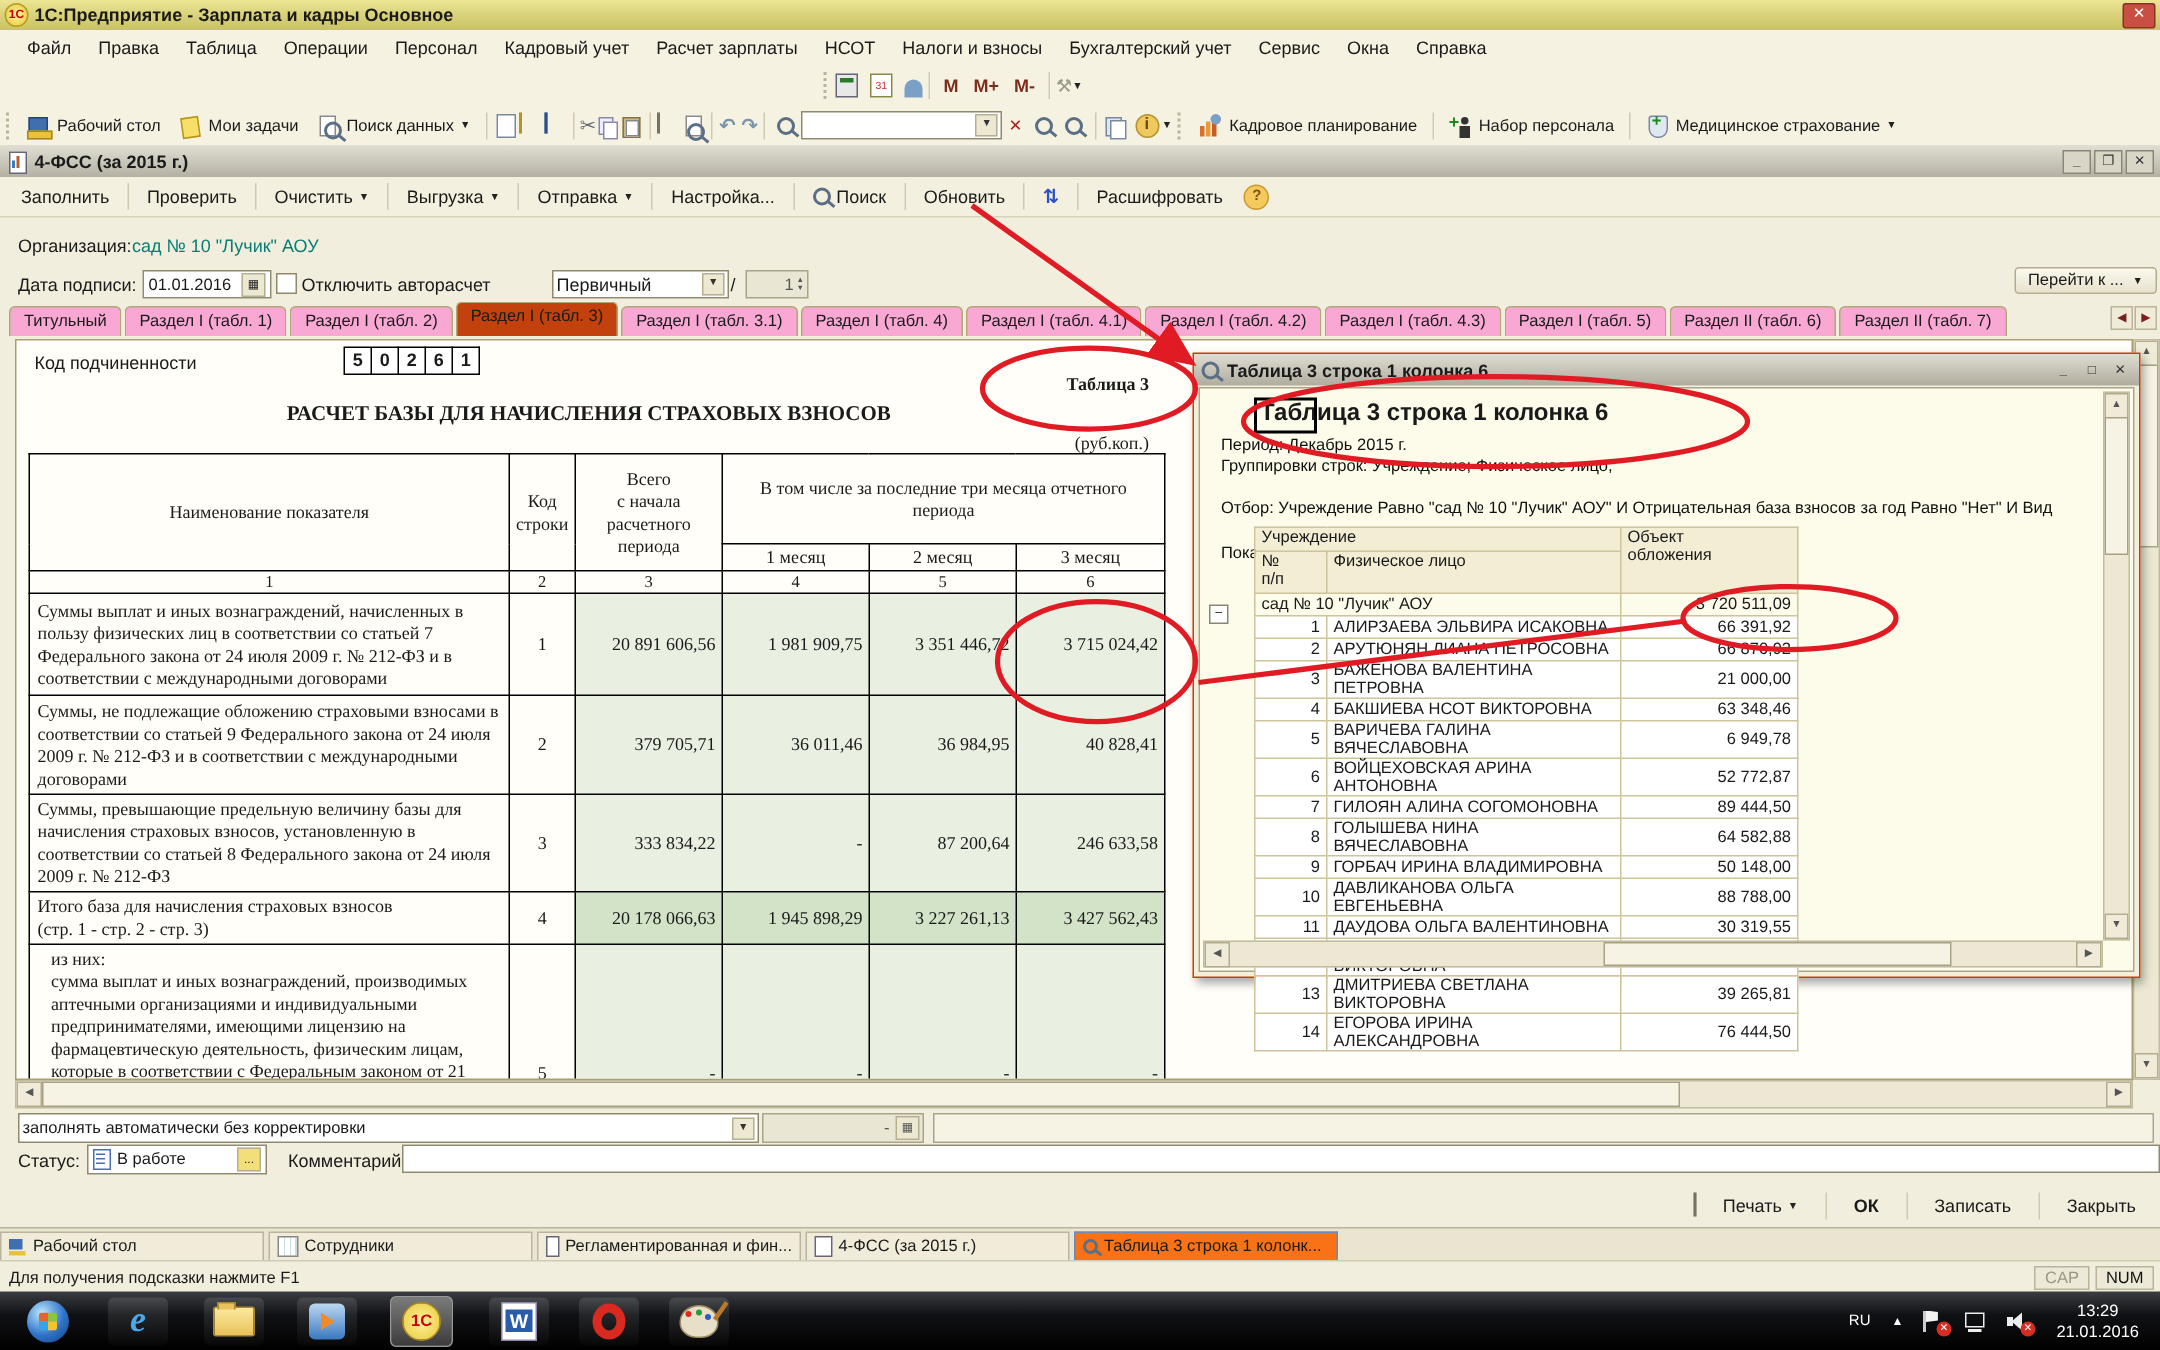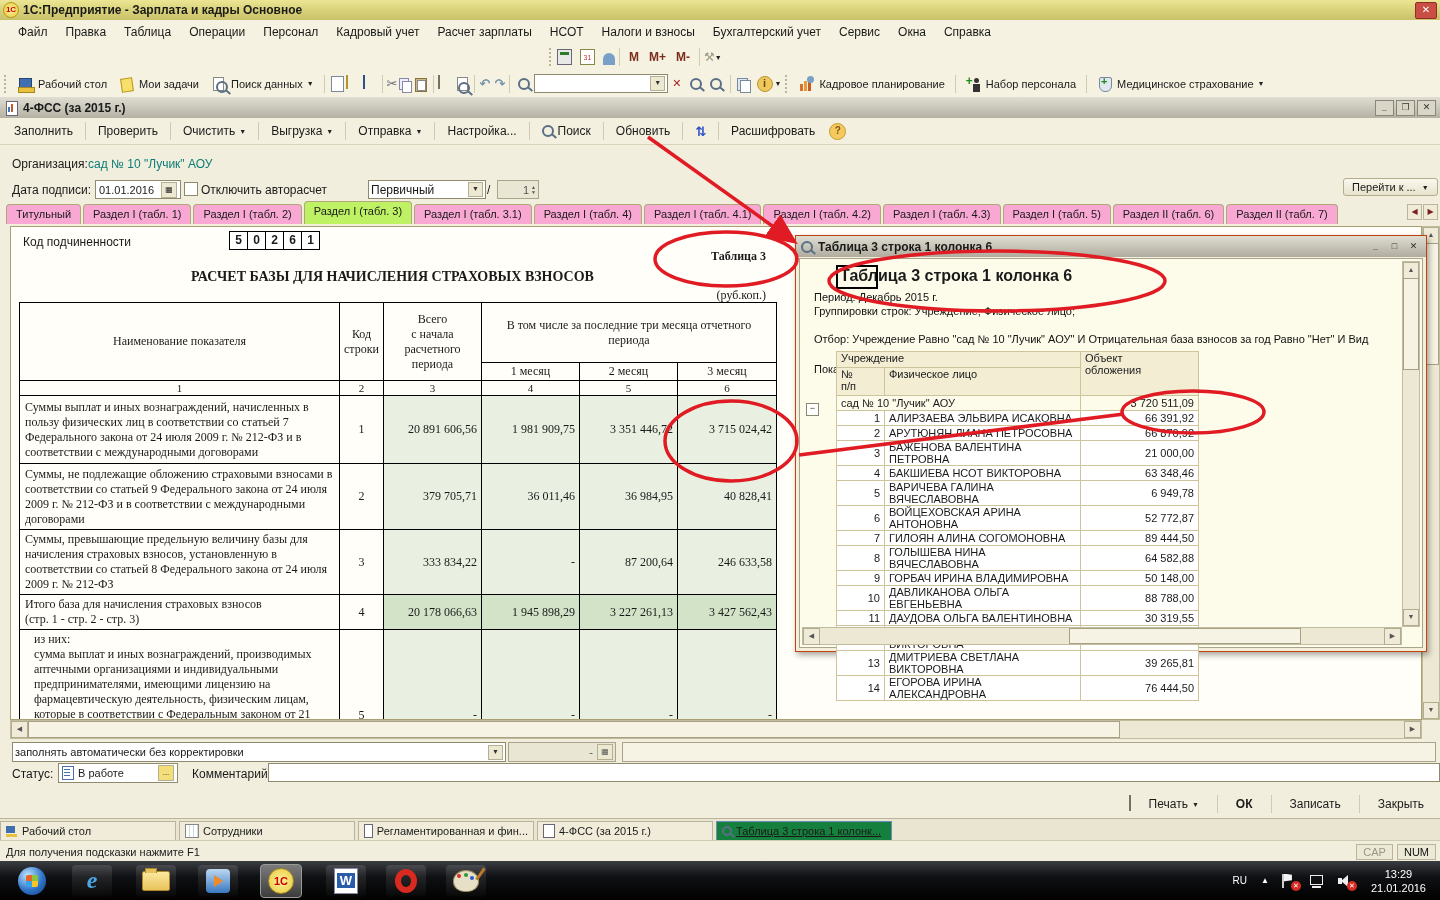--- a/index.html
+++ b/index.html
@@ -56,21 +56,21 @@
   .chk{width:12px;height:12px;background:#fff;border:1px solid #8f8a6e;}
   .spin{background:#e9e6d4;border:1px solid #aaa48a;height:17px;width:38px;display:flex;align-items:center;justify-content:flex-end;padding-right:2px;color:#555;}
   .spinud{display:flex;flex-direction:column;margin-left:2px;}
   .spinud div{font-size:5px;line-height:5px;color:#555;}
   .goto{border:1px solid #b3ad8d;border-radius:3px;background:linear-gradient(#fbf9ee,#e7e2cc);
     padding:2px 8px;font-size:11px;display:flex;gap:6px;align-items:center;}
   
   .tabstrip{left:6px;top:104px;width:1412px;height:23px;display:flex;align-items:flex-end;gap:2px;}
   .tab{background:#f9a8d4;border:1px solid #b0a878;border-bottom:none;border-radius:4px 4px 0 0;
     padding:3px 9px;font-size:11px;height:13px;}
-  .tab.active{background:#bef264;height:16px;font-weight:normal;position:relative;z-index:2;}
+  .tab.active{background:#c2410c;height:16px;font-weight:normal;position:relative;z-index:2;}
   .tabscroll{position:absolute;right:2px;top:107px;display:flex;gap:1px;}
   .tabscroll div{width:13px;height:14px;font-size:8px;line-height:13px;text-align:center;color:#7a1f1f;background:#efebd6;border:1px solid #b9b49a;}
   
   .report{left:10px;top:129px;width:1410px;height:492px;background:#fffef8;border:1px solid #a99f72;overflow:hidden;}
   .serif{font-family:"Liberation Serif","DejaVu Serif",serif;}
   .codebox{display:flex;}
   .codebox div{width:17px;height:17px;border:1px solid #000;border-left:none;background:#fff;
     font-weight:bold;text-align:center;line-height:17px;font-size:12px;}
   .codebox div:first-child{border-left:1px solid #000;}
   table.rpt{border-collapse:collapse;font-family:"Liberation Serif","DejaVu Serif",serif;font-size:12px;}
@@ -106,21 +106,21 @@
   .ptable td{background:#fff;}
   .ptable td.val{text-align:right;}
   .ptable td.idx{text-align:right;}
   .grouprow td{background:#fdfbe9;font-weight:normal;}
   .expander{width:11px;height:11px;background:#fff;border:1px solid #8a8670;font-size:9px;line-height:9px;text-align:center;color:#333;}
   .cursorbox{border:2px solid #000;background:transparent;}
   
   .wintabs{left:0;top:818px;width:1440px;height:22px;background:#e9e5d1;border-top:1px solid #b9b49a;display:flex;gap:3px;padding-top:2px;}
   .wtab{display:flex;align-items:center;gap:4px;width:164px;padding:0 5px;background:#f0ecd9;
     border:1px solid #b8b49e;font-size:11px;height:18px;overflow:hidden;white-space:nowrap;}
-  .wtab.active{background:#15803d;border-color:#6b8cb8;text-decoration:underline;}
+  .wtab.active{background:#f97316;border-color:#6b8cb8;}
   .statusbar{left:0;top:840px;width:1440px;height:21px;background:#f1eede;border-top:1px solid #cfcab2;
     display:flex;align-items:center;font-size:11px;}
   .sbox{border:1px solid #b9b49a;background:#ece9d6;padding:1px 6px;margin-left:4px;font-size:11px;}
   
   .wtaskbar{left:0;top:861px;width:1440px;height:39px;background:linear-gradient(#3a3d42,#101114 40%,#000);
     display:flex;align-items:center;}
   .tico{width:40px;height:32px;margin-left:12px;border-radius:4px;display:flex;align-items:center;justify-content:center;
     background:linear-gradient(rgba(255,255,255,.12),rgba(255,255,255,.02));}
   .tico.active{background:linear-gradient(#7b7b7b,#3c3c3c);border:1px solid #999;}
   .orb{width:28px;height:28px;border-radius:50%;background:radial-gradient(circle at 35% 30%,#bfe6ff,#2f74c9 55%,#123f7e);

